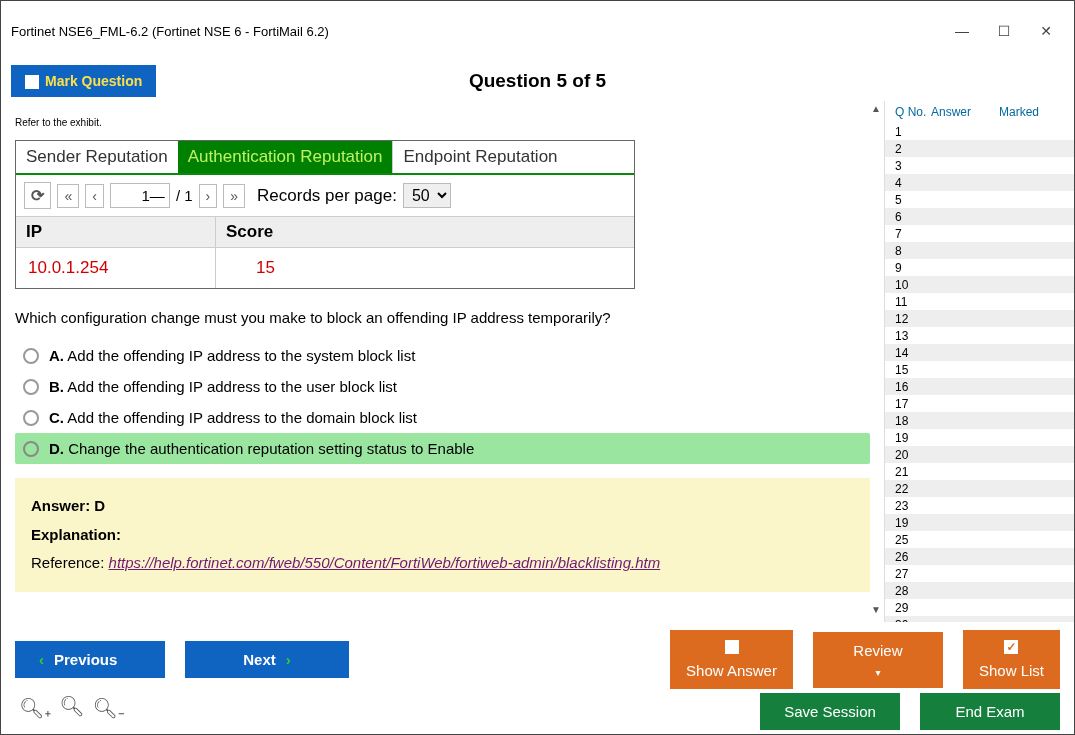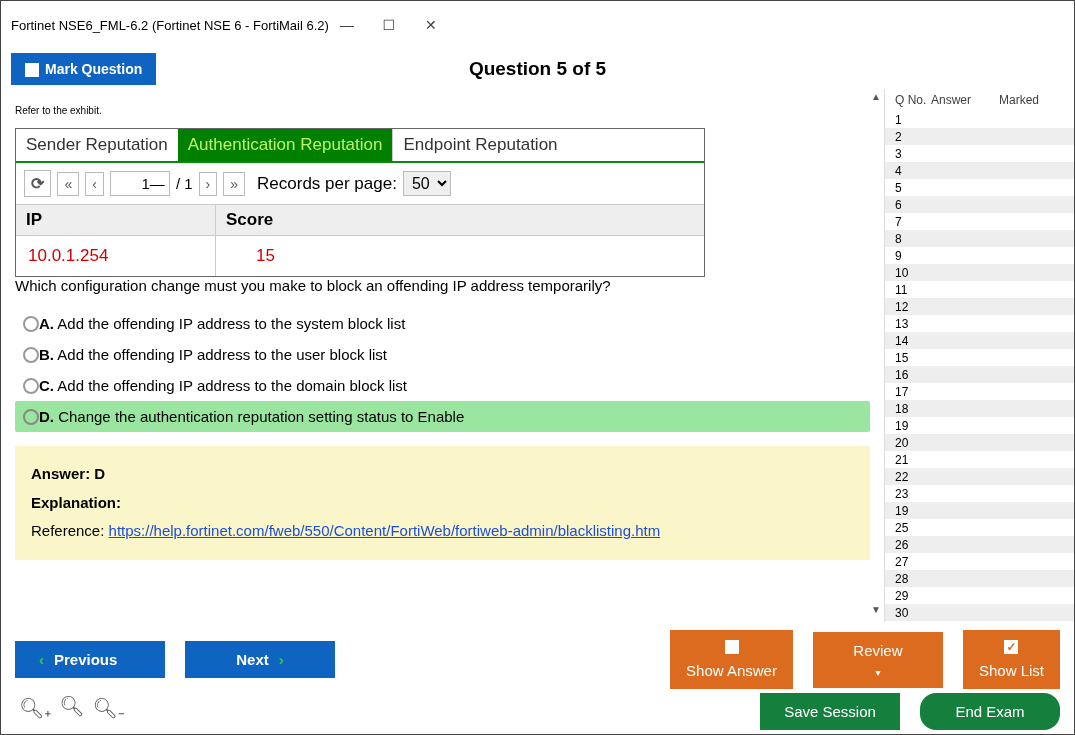--- a/index.html
+++ b/index.html
@@ -1,69 +1,69 @@
 <!DOCTYPE html>
 <html><head>
 <meta charset="utf-8">
 <style>
 * { box-sizing: border-box; margin: 0; padding: 0; }
 body { font-family: Arial, sans-serif; font-size: 13px; background: #fff; overflow: hidden; }
 .window { border: 1px solid #444; width: 1075px; height: 735px; position: relative; display: flex; flex-direction: column; }
-.titlebar { display: flex; align-items: center; justify-content: flex-start; padding: 12px 10px; font-size: 13px; }
+.titlebar { display: flex; align-items: center; justify-content: space-between; padding: 18px 10px; font-size: 13px; }
 .win-controls { display: flex; gap: 6px; }
 .win-btn { width: 36px; height: 24px; display: flex; align-items: center; justify-content: center; color: #444; font-size: 14px; }
 .topbar { display: flex; align-items: center; padding: 4px 10px; position: relative; }
-.mark-btn { background: #0f64c1; color: #ffffff; border: none; padding: 8px 14px; font-weight: bold; font-size: 14px; display: flex; align-items: flex-end; gap: 6px; cursor: pointer; }
+.mark-btn { background: #0f64c1; color: #fde047; border: none; padding: 8px 14px; font-weight: bold; font-size: 14px; display: flex; align-items: flex-end; gap: 6px; cursor: pointer; }
 .mark-btn .box { width: 14px; height: 14px; background: #fff; display: inline-block; }
 .qtitle { position: absolute; left: 50%; transform: translateX(-50%); font-weight: bold; font-size: 19px; }
 .body-area { flex: 1; display: flex; overflow: hidden; }
 .main { flex: 1; padding: 10px 14px 4px 14px; overflow-y: auto; position: relative; display: flex; flex-direction: column; }
 .main-inner { flex: 1; }
 .instr { margin: 6px 0 12px 0; font-size: 10px; }
-.exhibit { border: 1px solid #666; width: 690px; background: #fff; }
+.exhibit { border: 1px solid #666; width: 620px; background: #fff; margin-bottom: 20px; }
 .ex-tabs { display: flex; border-bottom: 2px solid #0a8a0a; }
 .ex-tab { padding: 6px 10px; font-size: 17px; color: #333; background: #fff; }
 .ex-tab.active { background: #008000; color: #bef264; }
 .ex-tab-last { border-left: 1px solid #ccc; }
 .ex-toolbar { display: flex; align-items: center; gap: 6px; padding: 7px 8px; border-bottom: 1px solid #ccc; font-size: 15px; }
 .tb-btn { border: 1px solid #bbb; background: #fff; padding: 3px 6px; font-size: 14px; color: #555; cursor: pointer; }
 .tb-btn.refresh { font-weight: bold; font-size: 16px; }
 .pageinput { width: 60px; text-align: right; border: 1px solid #bbb; padding: 3px 4px; font-size: 15px; }
 .rpp-label { margin-left: 6px; font-size: 17px; }
 .rpp-sel { border: 1px solid #bbb; padding: 2px 4px; font-size: 16px; }
 .ex-header { display: flex; background: #eee; border-bottom: 1px solid #ccc; font-weight: bold; font-size: 17px; align-items: center; }
 .ex-header div { padding: 5px 10px; }
 .col1 { width: 200px; border-right: 1px solid #ccc; }
 .col2 { flex: 1; }
 .ex-row { display: flex; color: #d00000; font-size: 17px; }
 .ex-row div { padding: 10px 12px; }
 .prompt { font-size: 15px; margin-bottom: 14px; }
 .choices { margin-bottom: 14px; }
-.choice { display: flex; align-items: center; gap: 0; padding: 7px 8px; font-size: 15px; border-radius: 2px; }
+.choice { display: flex; align-items: center; gap: 10px; padding: 7px 8px; font-size: 15px; border-radius: 2px; }
 .choice .radio { width: 16px; height: 16px; border: 2px solid #999; border-radius: 50%; flex-shrink: 0; }
 .choice.selected { background: #9ae6a0; }
 .choice.selected .radio { border-color: #888; }
 .choice-label b { font-weight: bold; }
 .answer-box { background: #fbf6c9; padding: 14px 16px; font-size: 15px; line-height: 1.9; }
-.answer-box a { color: #1d4ed8; }
+.answer-box a { color: #701a75; font-style: italic; }
 .scroll-arrow { position: absolute; right: 0; width: 16px; height: 16px; font-size: 10px; color: #555; text-align: center; }
 .side { width: 190px; border-left: 1px solid #ddd; display: flex; flex-direction: column; }
-.side-head { display: flex; font-size: 12px; padding: 4px 4px; color: #404040; }
+.side-head { display: flex; font-size: 12px; padding: 4px 4px; color: #0369a1; }
 .sh-col { text-align: left; }
 .sh-qno { width: 42px; padding-left: 6px; }
 .sh-ans { width: 68px; }
 .sh-mark { flex: 1; }
 .side-list { flex: 1; overflow-y: scroll; }
 .side-row { display: flex; font-size: 12px; height: 17px; align-items: center; }
 .side-row.alt { background: #eee; }
 .side-row .sq { width: 36px; padding-left: 10px; }
 .bottombar { padding: 8px 14px 4px 14px; display: flex; align-items: center; gap: 20px; }
 .navbtn { padding: 10px 24px; color: #fff; font-weight: bold; font-size: 15px; border: none; cursor: pointer; display: flex; align-items: center; gap: 10px; }
 .prev-btn { background: #0f64c1; width: 150px; justify-content: flex-start; }
-.next-btn { background: #0f64c1; width: 150px; justify-content: center; }
+.next-btn { background: #0f64c1; width: 164px; justify-content: center; }
 .arrow-g { color: #2dd22d; font-weight: bold; }
 .spacer { flex: 1; }
 .orange-btn { background: #dd6b1f; }
 .dark-btn { background: #15803d; }
 .actbtn { padding: 10px 16px; color: #fff; font-size: 15px; border: none; cursor: pointer; display: flex; align-items: center; gap: 8px; flex-direction: column; }
 .chkbox { width: 14px; height: 14px; background: #fff; display: inline-block; }
 .chkbox.checked::after { content: '✓'; color: #dd6b1f; font-size: 12px; font-weight: bold; display: block; line-height: 14px; text-align: center; }
 .review-btn { min-width: 130px; justify-content: space-between; }
 .drop-ar { font-size: 10px; }
 .zoombar { padding: 2px 14px 10px 14px; display: flex; gap: 8px; color: #555; font-size: 20px; }
@@ -284,17 +284,17 @@
 
   <div class="bottombar" style="padding-top:0; justify-content:flex-end;">
     <div class="zoombar" style="position:absolute; left:0; padding-left:18px;">
       <span class="zoom-ic">🔍︎₊</span>
       <span class="zoom-ic">🔍︎</span>
       <span class="zoom-ic">🔍︎₋</span>
     </div>
     <button class="actbtn dark-btn" style="min-width:140px; justify-content:center;">
       <span>Save Session</span>
     </button>
-    <button class="actbtn dark-btn" style="min-width:140px; justify-content:center;border-radius:16px;">
+    <button class="actbtn dark-btn" style="min-width:140px; justify-content:center;">
       <span>End Exam</span>
     </button>
   </div>
 </div>
 
 </body></html>

